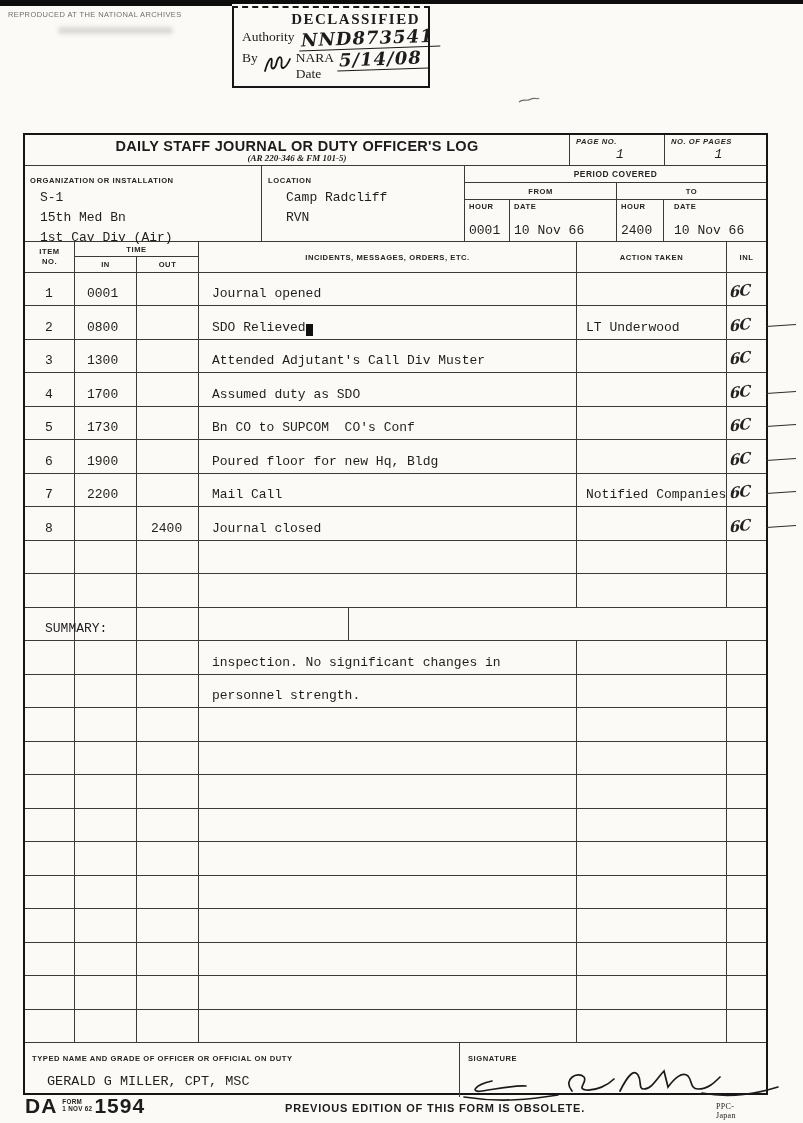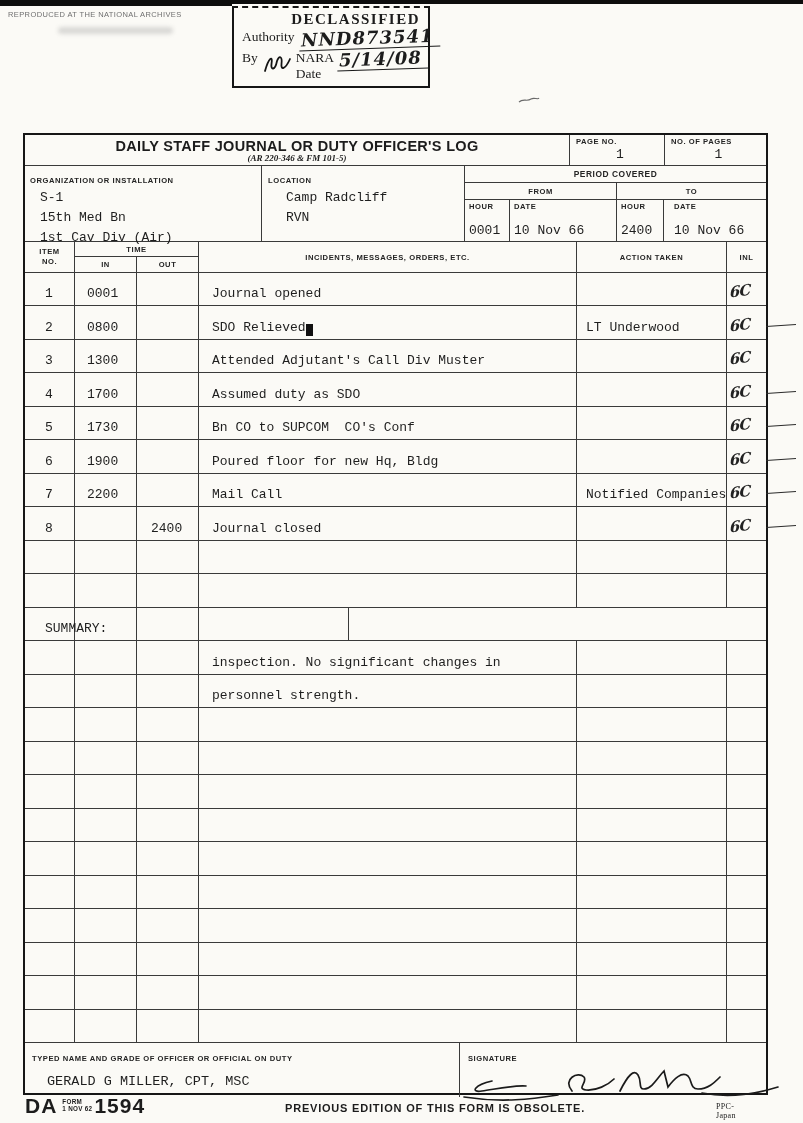--- a/index.html
+++ b/index.html
@@ -51,21 +51,21 @@
   .label{font-size:7.6px;letter-spacing:.55px;color:#242424;font-weight:bold;}
   .typed{font-family:"Liberation Mono","DejaVu Sans Mono",monospace;font-size:13px;color:#1e1e1e;white-space:pre;}
 
   
   .rowA{display:flex;height:31px;border-bottom:1.6px solid var(--line);}
   .title-cell{width:545px;border-right:1.4px solid var(--line);text-align:center;padding-top:3px;}
   .form-title{font-size:14.5px;font-weight:bold;letter-spacing:.3px;}
   .form-subtitle{font-family:"Liberation Serif",serif;font-style:italic;font-weight:bold;font-size:9px;margin-top:-1px;}
   .pageno-cell{width:95px;border-right:1.4px solid var(--line);}
   .pages-cell{flex:1;}
-  .hdr-val-cell{padding:2px 0 0 6px;display:flex;flex-direction:column;align-items:flex-start;}
+  .hdr-val-cell{padding:2px 0 0 6px;display:flex;flex-direction:column;align-items:flex-start;font-style:italic;}
   .hdr-val-cell .typed{align-self:center;margin-top:1px;}
 
   
   .rowB{display:flex;height:76px;border-bottom:1.6px solid var(--line);}
   .org-cell{width:237px;border-right:1.4px solid var(--line);padding:3px 0 0 5px;}
   .loc-cell{width:203px;border-right:1.4px solid var(--line);padding:3px 0 0 6px;}
   .org-cell .typed,.loc-cell .typed{display:block;line-height:20px;}
   .org-lines{margin:1px 0 0 10px;}
   .loc-lines{margin:1px 0 0 18px;}
   .period-cell{flex:1;display:flex;flex-direction:column;}

